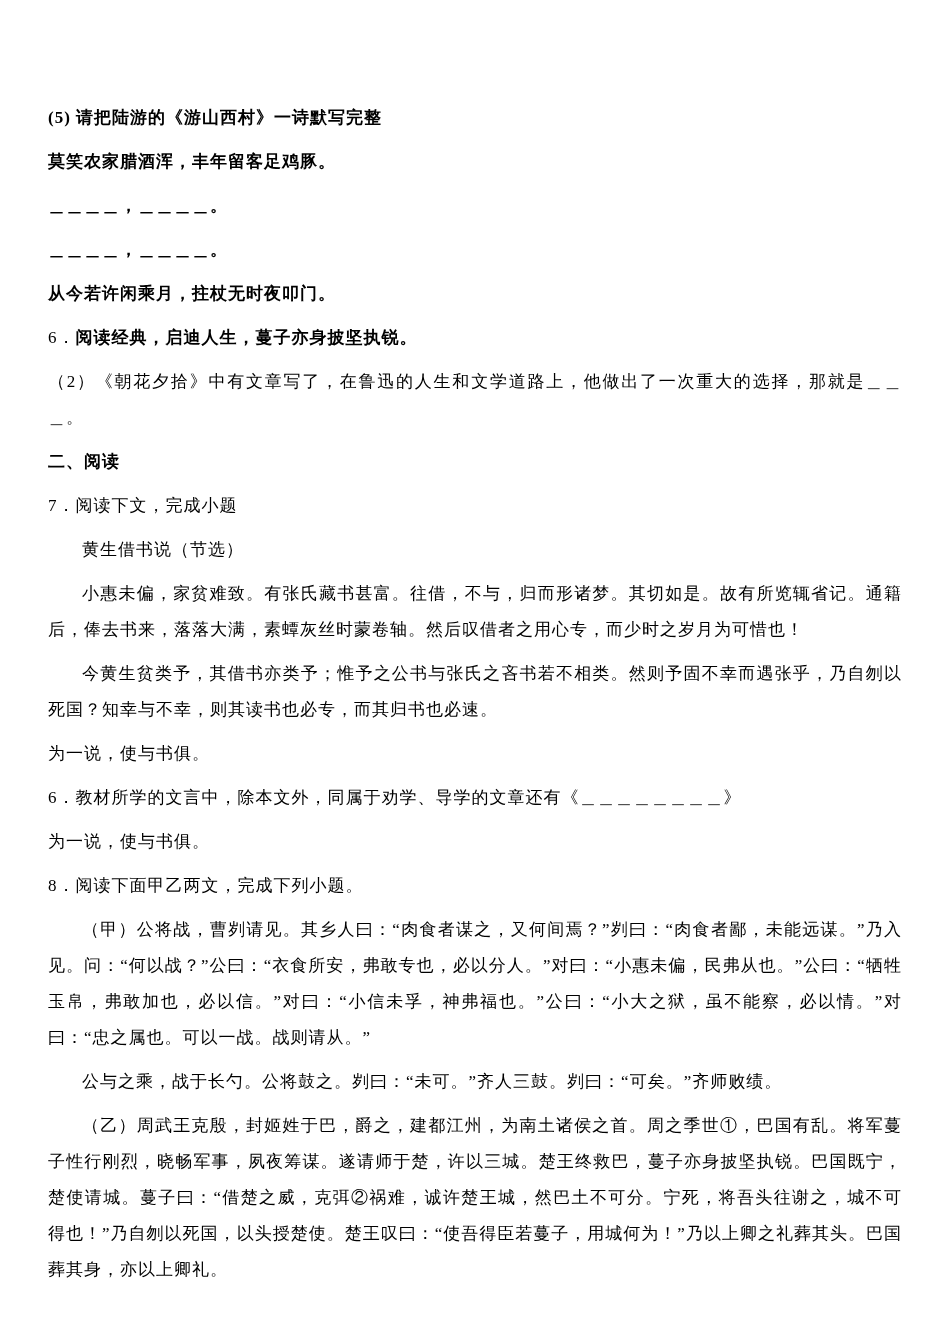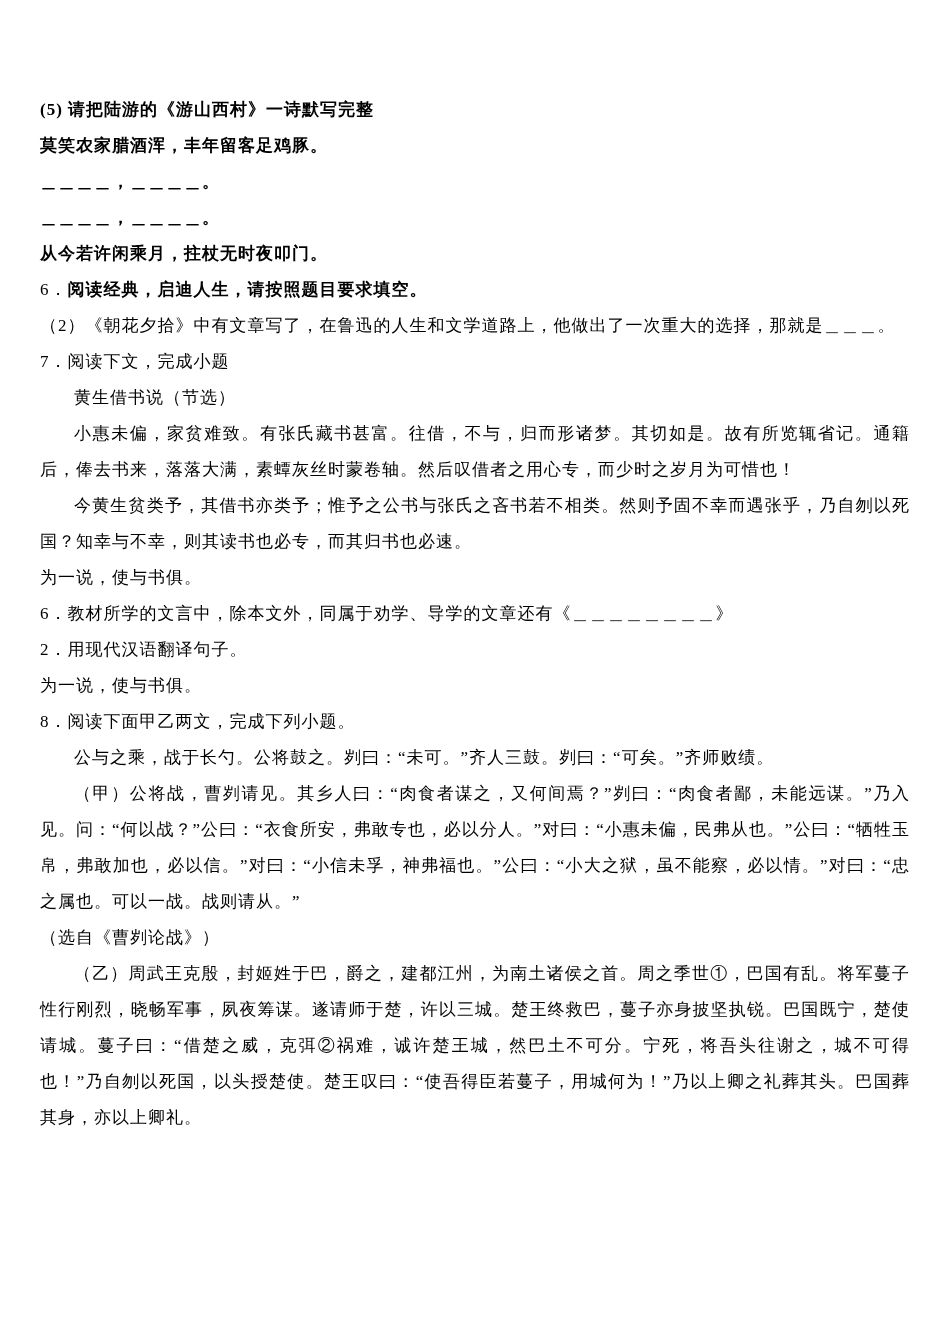--- a/index.html
+++ b/index.html
@@ -14,50 +14,49 @@
     font-family: "Liberation Serif", "DejaVu Serif", serif;
     color: #000000;
   }
   .page {
     box-sizing: border-box;
     width: 950px;
     min-height: 1344px;
     padding: 92px 40px 60px 40px;
   }
   .page p {
-    margin: 0;
+    margin: 8px;
     font-size: 17px;
     line-height: 36px;
     letter-spacing: 1px;
     text-align: justify;
     text-justify: inter-character;
     word-break: break-all;
   }
   .page p.indent { text-indent: 2em; }
   .bold { font-weight: bold; }
 </style>
 </head>
 <body>
 
 <div class="page">
   <div>
       <p><span class="bold">(5) 请把陆游的《游山西村》一诗默写完整</span></p>
       <p><span class="bold">莫笑农家腊酒浑，丰年留客足鸡豚。</span></p>
       <p><span class="bold">＿＿＿＿，＿＿＿＿。</span></p>
       <p><span class="bold">＿＿＿＿，＿＿＿＿。</span></p>
       <p><span class="bold">从今若许闲乘月，拄杖无时夜叩门。</span></p>
-      <p><span>6．</span><span class="bold">阅读经典，启迪人生，请按照题目要求填空。</span></p>
+      <p><span>6．</span><span class="bold">阅读经典，启迪人生，蔓子亦身披坚执锐。</span></p>
       <p><span>（2）《朝花夕拾》中有文章写了，在鲁迅的人生和文学道路上，他做出了一次重大的选择，那就是＿＿＿。</span></p>
+      <p><span class="bold">二、阅读</span></p>
       <p><span>7．阅读下文，完成小题</span></p>
       <p class="indent"><span>黄生借书说（节选）</span></p>
       <p class="indent"><span>小惠未偏，家贫难致。有张氏藏书甚富。往借，不与，归而形诸梦。其切如是。故有所览辄省记。通籍后，俸去书来，落落大满，素蟫灰丝时蒙卷轴。然后叹借者之用心专，而少时之岁月为可惜也！</span></p>
       <p class="indent"><span>今黄生贫类予，其借书亦类予；惟予之公书与张氏之吝书若不相类。然则予固不幸而遇张乎，乃自刎以死国？知幸与不幸，则其读书也必专，而其归书也必速。</span></p>
       <p><span>为一说，使与书俱。</span></p>
       <p><span>6．教材所学的文言中，除本文外，同属于劝学、导学的文章还有《＿＿＿＿＿＿＿＿》</span></p>
-      <p><span>2．用现代汉语翻译句子。</span></p>
       <p><span>为一说，使与书俱。</span></p>
       <p><span>8．阅读下面甲乙两文，完成下列小题。</span></p>
+      <p class="indent"><span>（甲）公将战，曹刿请见。其乡人曰：“肉食者谋之，又何间焉？”刿曰：“肉食者鄙，未能远谋。”乃入见。问：“何以战？”公曰：“衣食所安，弗敢专也，必以分人。”对曰：“小惠未偏，民弗从也。”公曰：“牺牲玉帛，弗敢加也，必以信。”对曰：“小信未孚，神弗福也。”公曰：“小大之狱，虽不能察，必以情。”对曰：“忠之属也。可以一战。战则请从。”</span></p>
       <p class="indent"><span>公与之乘，战于长勺。公将鼓之。刿曰：“未可。”齐人三鼓。刿曰：“可矣。”齐师败绩。</span></p>
-      <p class="indent"><span>（甲）公将战，曹刿请见。其乡人曰：“肉食者谋之，又何间焉？”刿曰：“肉食者鄙，未能远谋。”乃入见。问：“何以战？”公曰：“衣食所安，弗敢专也，必以分人。”对曰：“小惠未偏，民弗从也。”公曰：“牺牲玉帛，弗敢加也，必以信。”对曰：“小信未孚，神弗福也。”公曰：“小大之狱，虽不能察，必以情。”对曰：“忠之属也。可以一战。战则请从。”</span></p>
-      <p><span>（选自《曹刿论战》）</span></p>
       <p class="indent"><span>（乙）周武王克殷，封姬姓于巴，爵之，建都江州，为南土诸侯之首。周之季世①，巴国有乱。将军蔓子性行刚烈，晓畅军事，夙夜筹谋。遂请师于楚，许以三城。楚王终救巴，蔓子亦身披坚执锐。巴国既宁，楚使请城。蔓子曰：“借楚之威，克弭②祸难，诚许楚王城，然巴土不可分。宁死，将吾头往谢之，城不可得也！”乃自刎以死国，以头授楚使。楚王叹曰：“使吾得臣若蔓子，用城何为！”乃以上卿之礼葬其头。巴国葬其身，亦以上卿礼。</span></p>
     </div>
 </div>
 
 </body></html>

